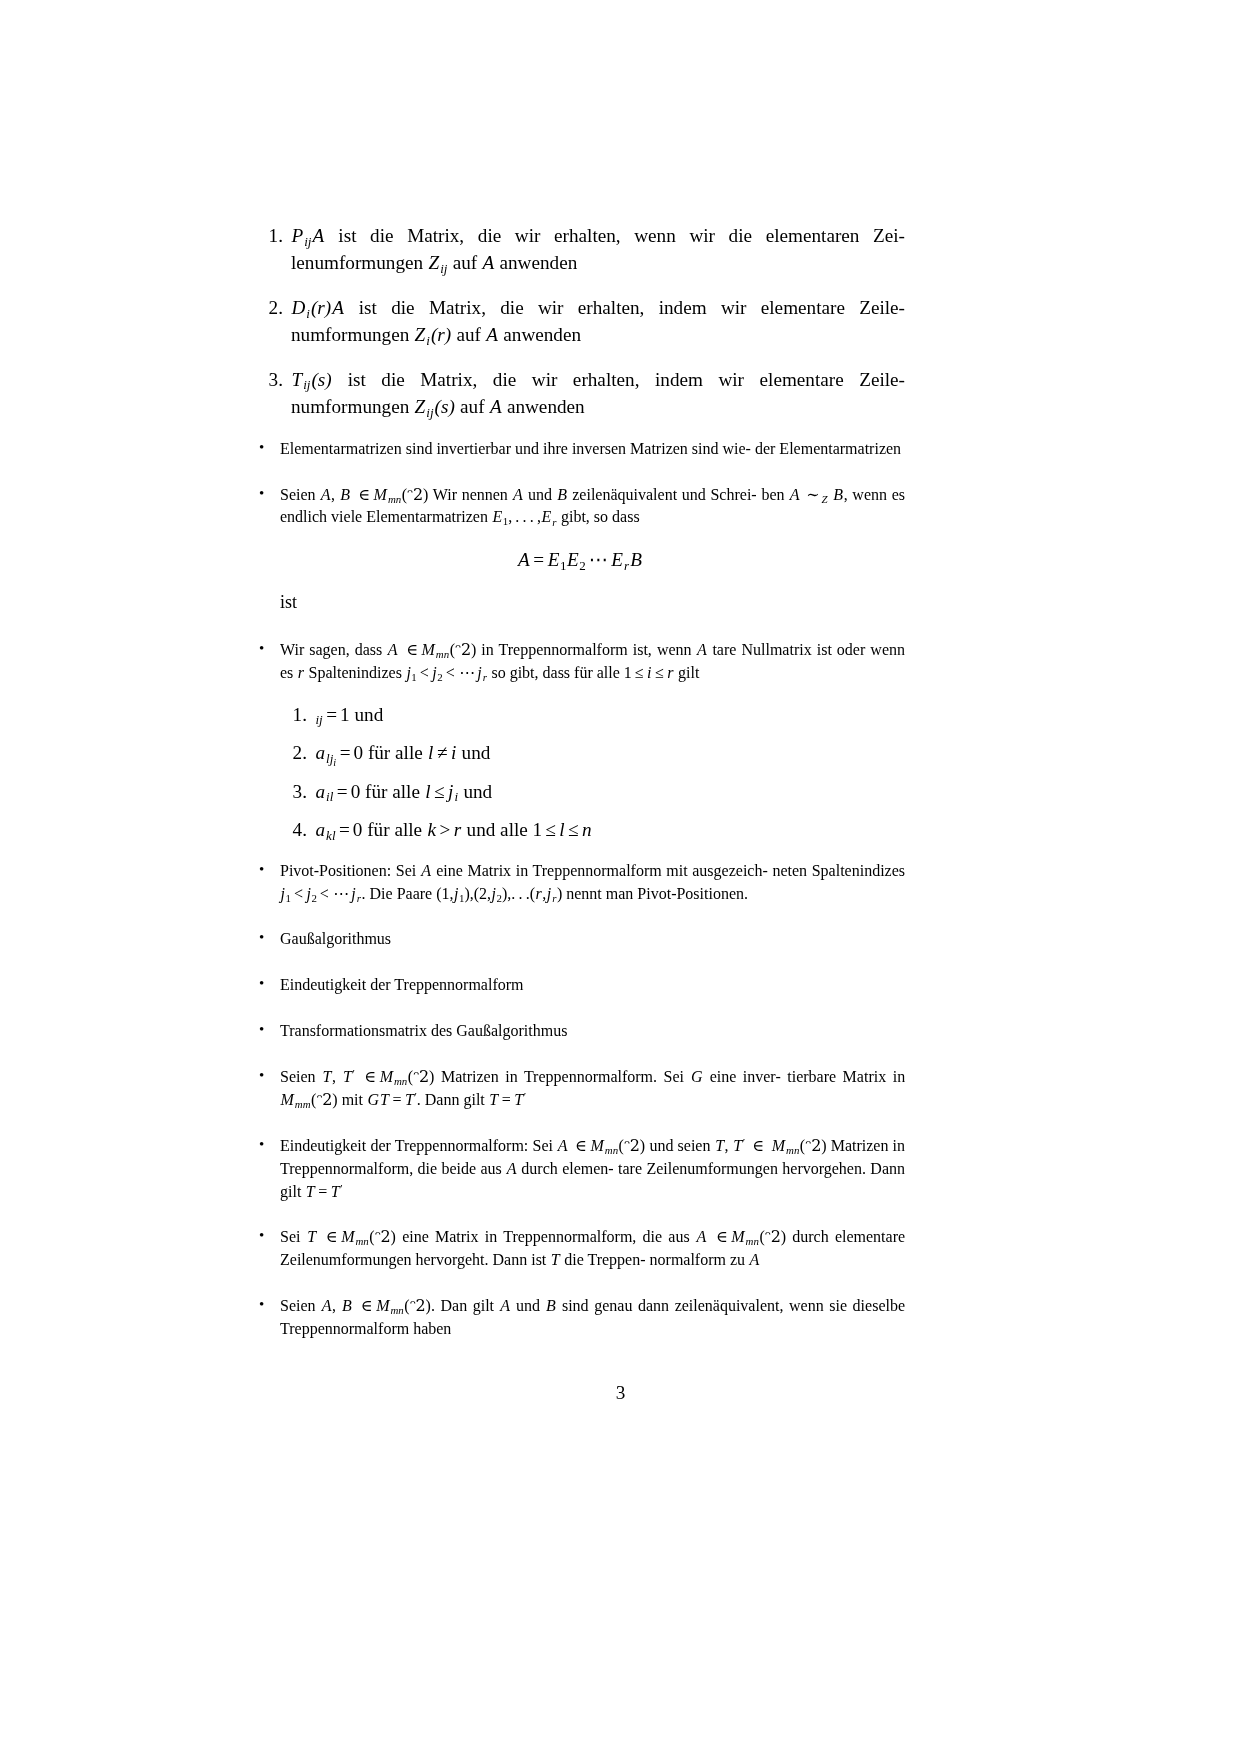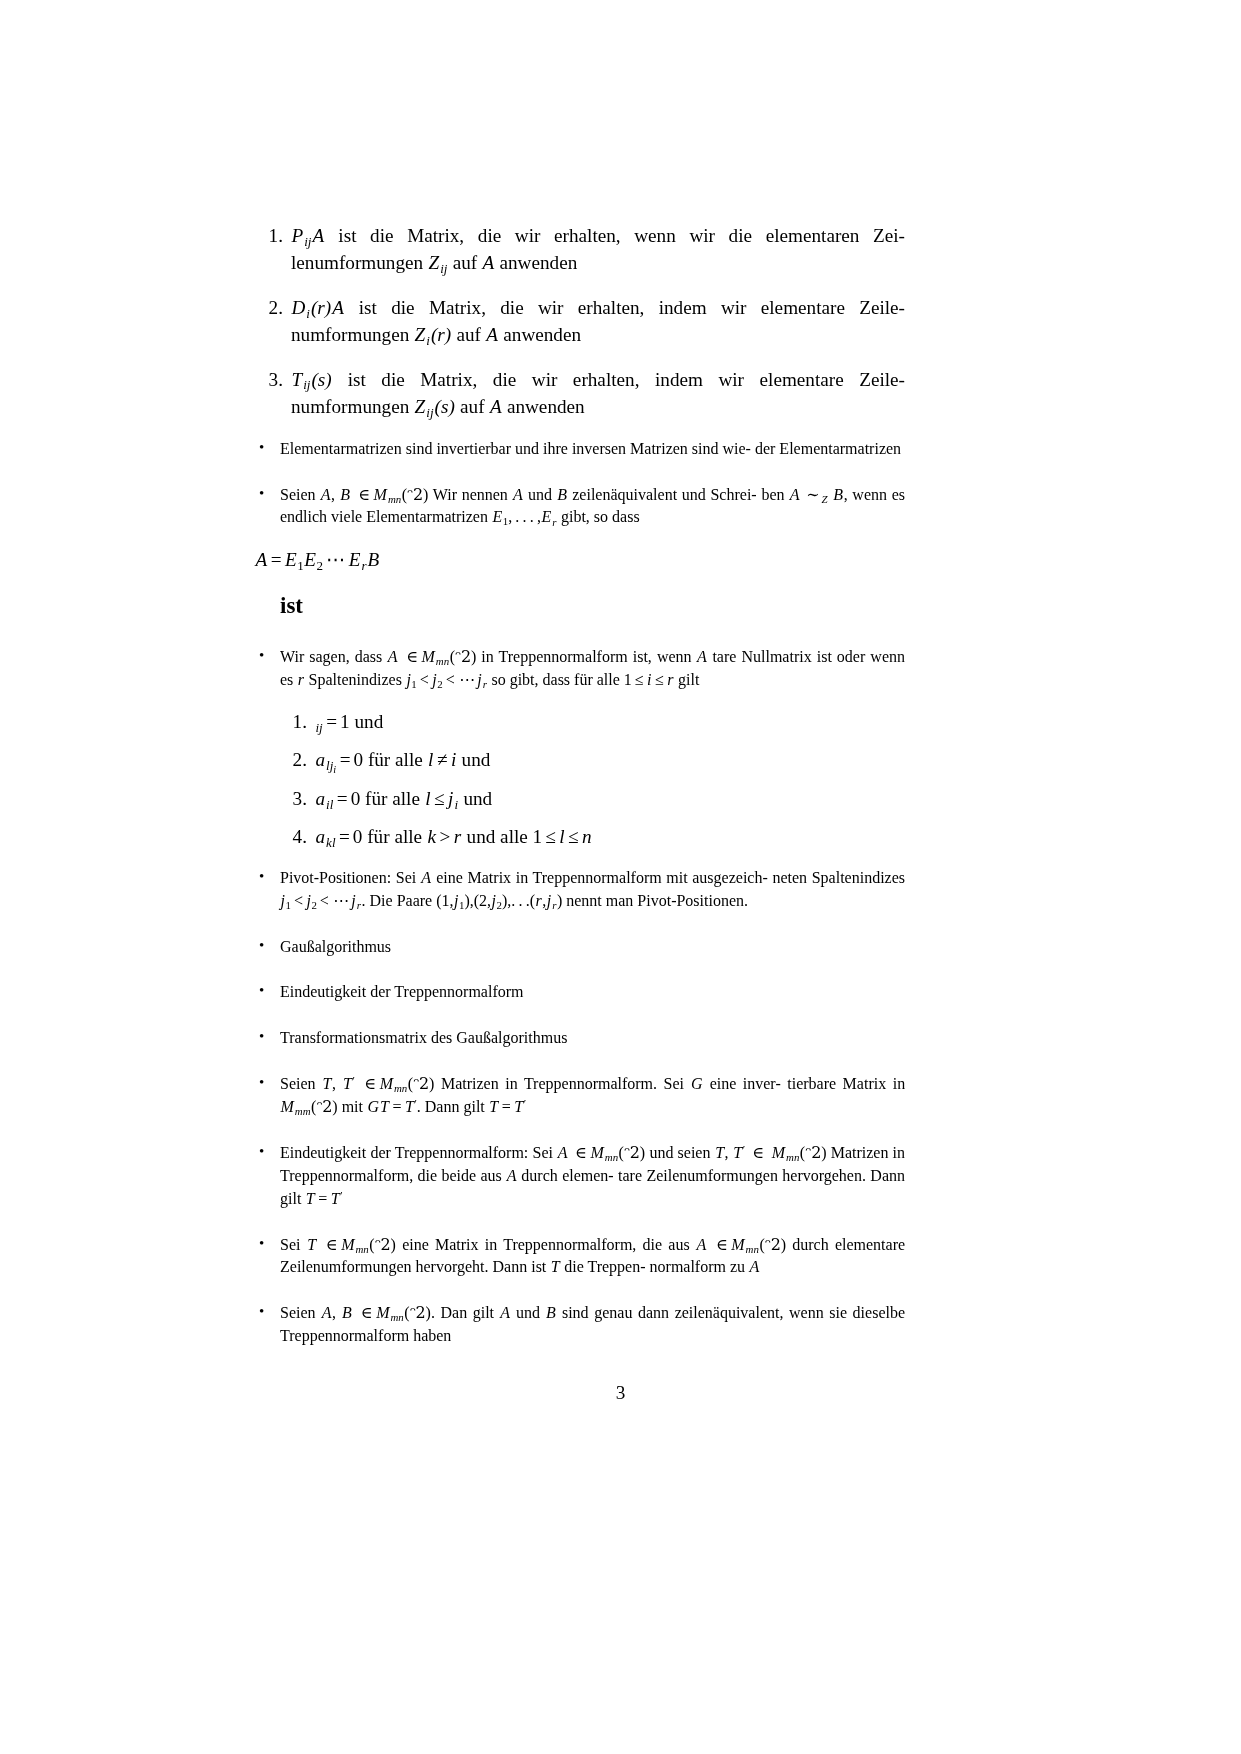--- a/index.html
+++ b/index.html
@@ -97,29 +97,28 @@
   sub sub { font-size: 0.78em; }
   .bbk {
     font-family: "DejaVu Serif", "Liberation Serif", serif;
     font-style: normal;
     letter-spacing: -0.2px;
   }
   .prime { font-style: normal; }
   .nbsp { white-space: nowrap; }
 
   .display-eq {
-    text-align: left;
+    text-align: center;
     font-size: 19.2px;
     margin: 19px 0 19px 0;
   }
   .para-cont {
-    font-size: 23px;
+    font-size: 18px;
     line-height: 1.43;
     margin: 0 0 23px 25px;
-    font-weight: bold;
   }
 
   .page-number {
     position: absolute;
     left: 0;
     right: 0;
     top: 1382px;
     text-align: center;
     font-size: 19.2px;
   }

